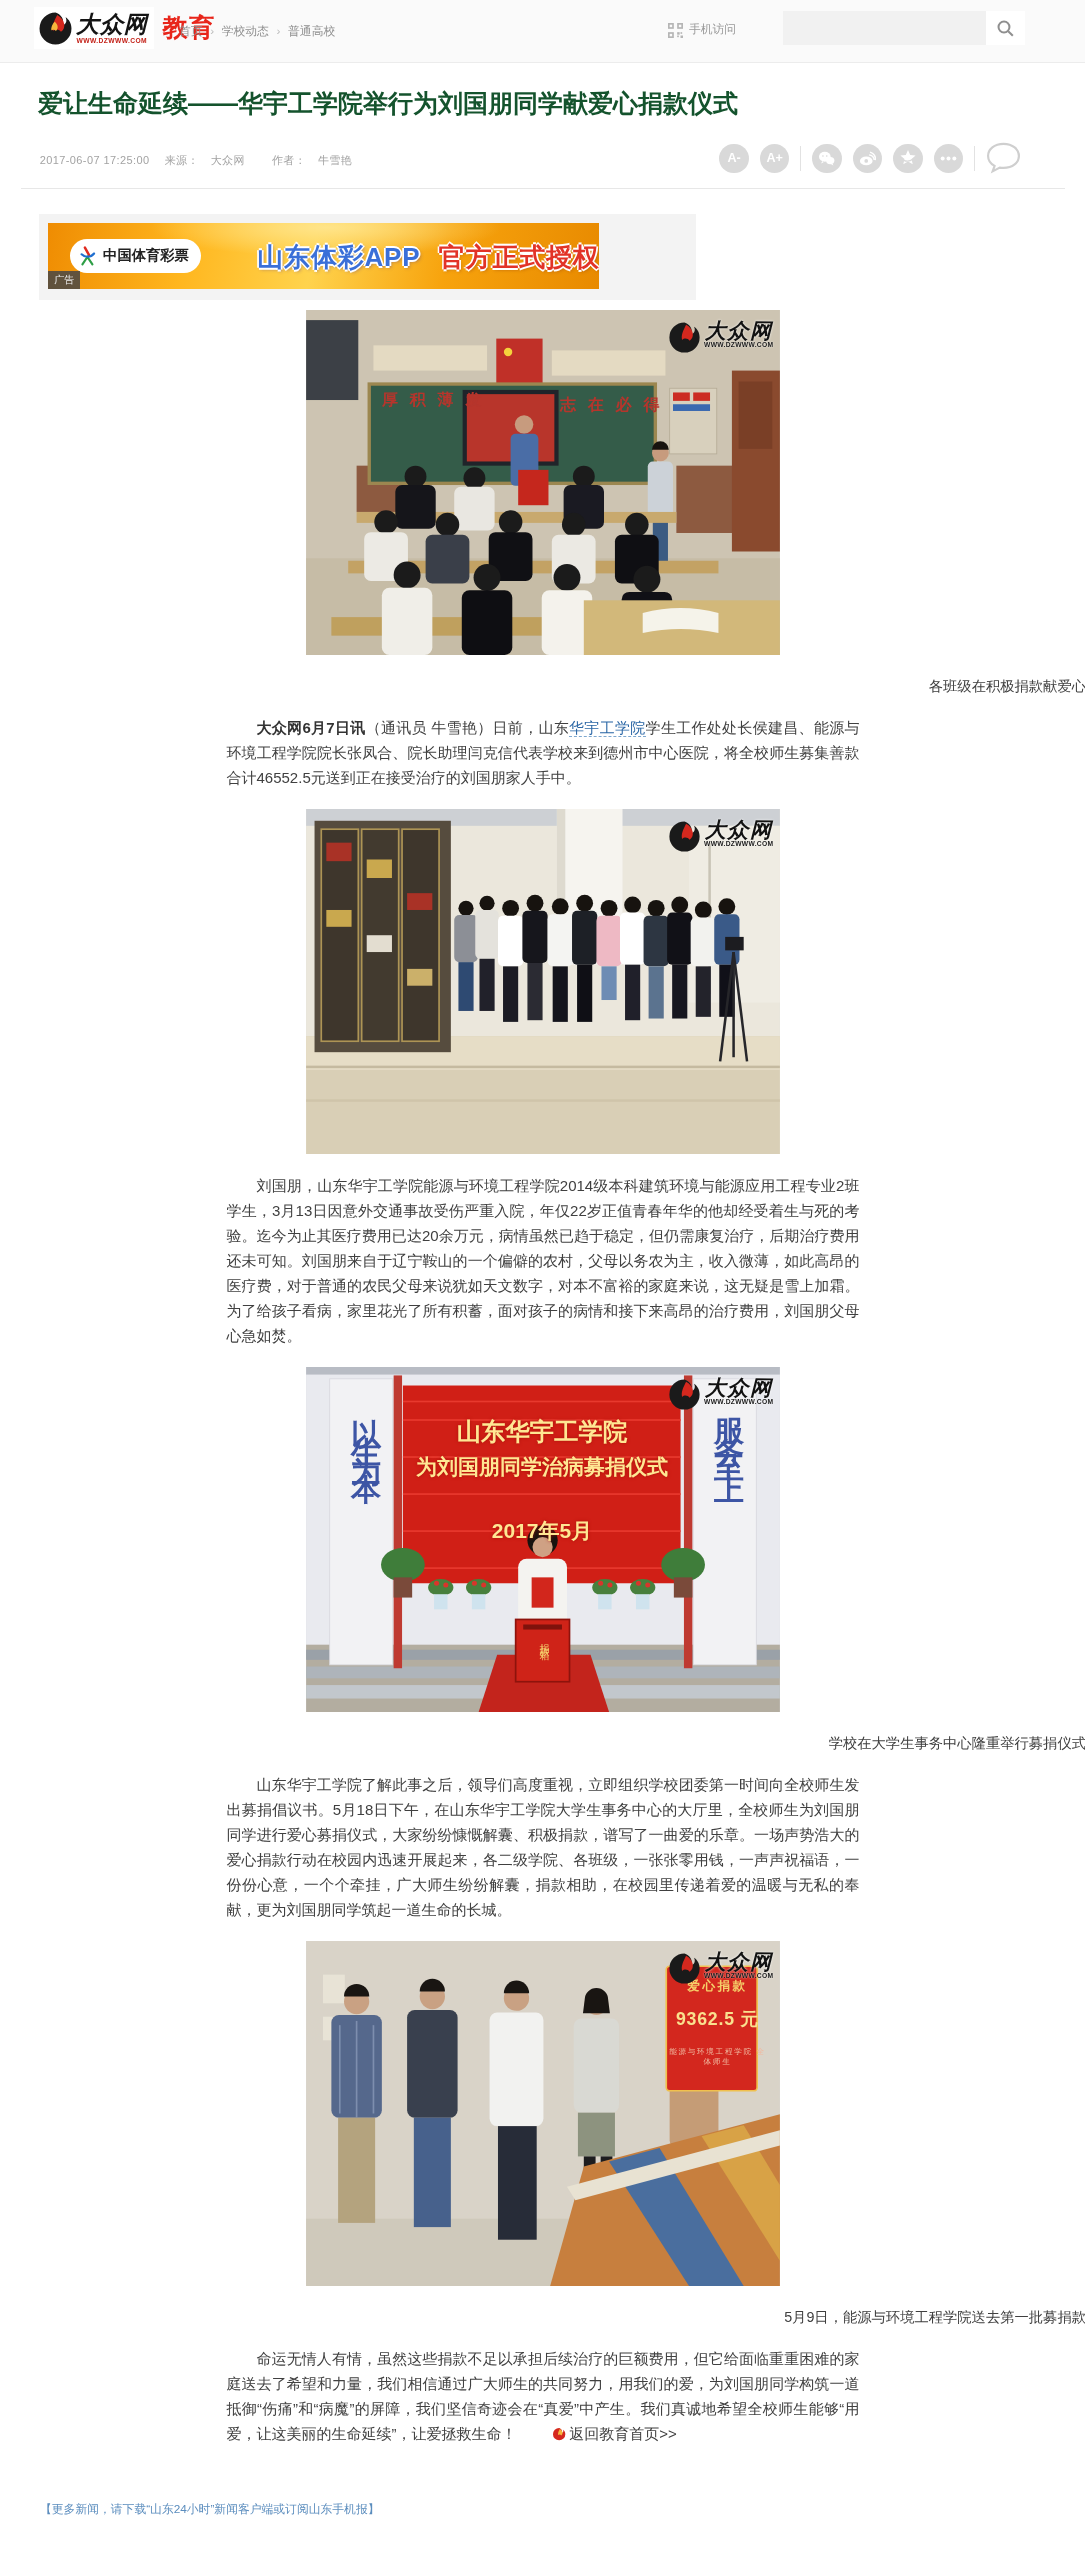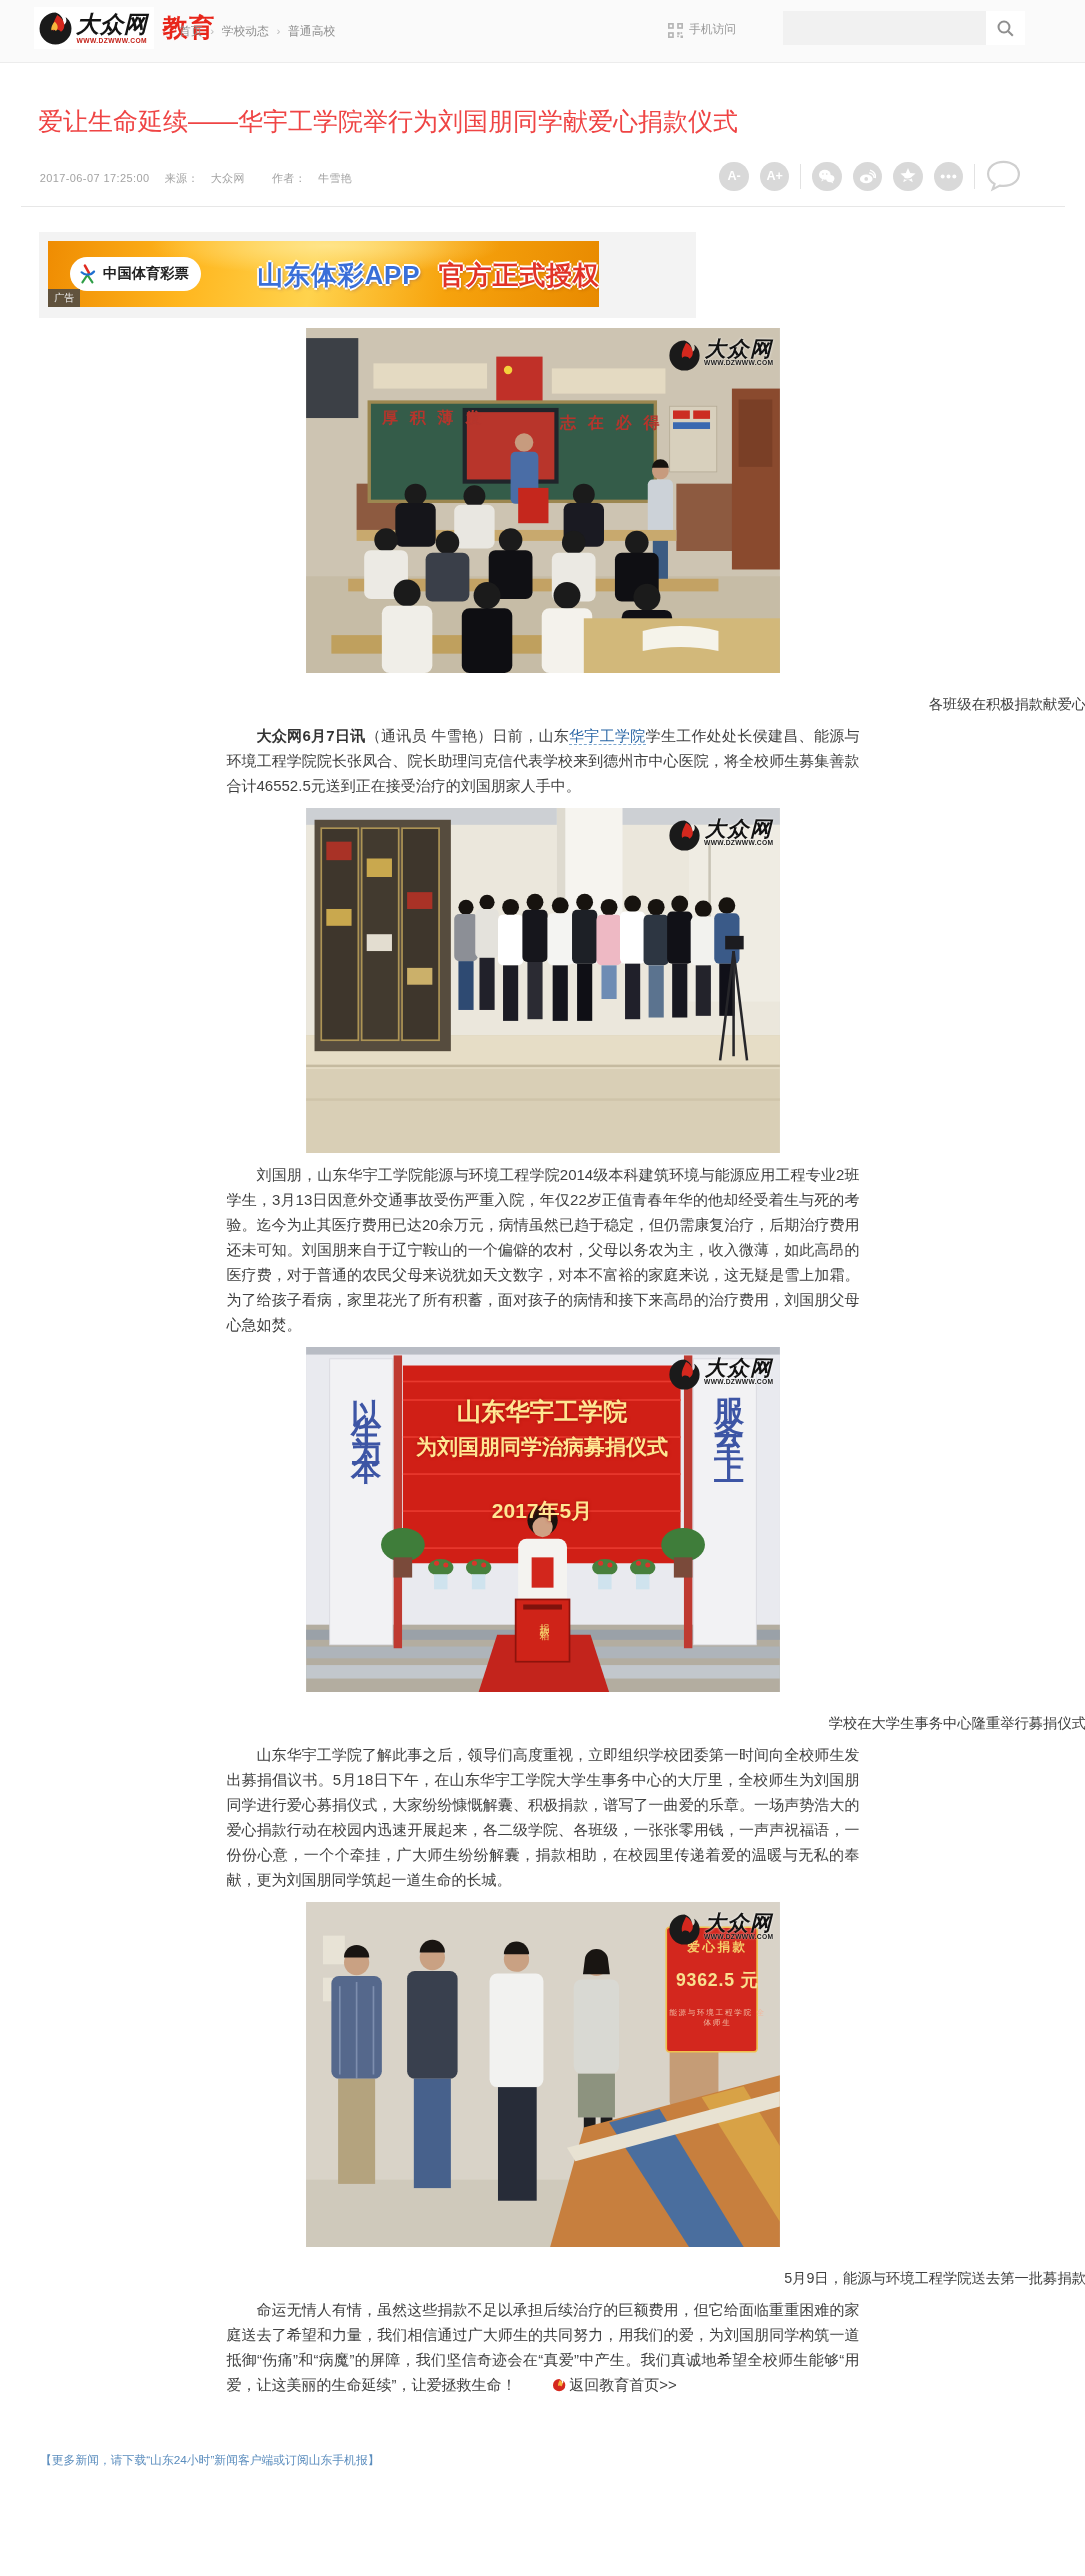--- a/index.html
+++ b/index.html
@@ -20,21 +20,21 @@
   .logo-section { font-size:25px; font-weight:900; color:#e8251a; margin-left:8.4px; letter-spacing:1.7px; }
   .breadcrumb { position:absolute; left:179px; top:24.4px; font-size:11.8px; color:#8f8f8f; }
   .breadcrumb a { color:#8f8f8f; text-decoration:none; }
   .crumb-sep { color:#bbb; margin:0 7.6px; }
   .mobile { position:absolute; left:668px; top:22px; display:flex; align-items:center; gap:5.9px; color:#9a9a9a; font-size:11.8px; }
   .qr-icon svg { display:block; }
   .search { position:absolute; left:783px; top:11px; width:242px; height:34px; display:flex; }
   .search-field { flex:1; background:#f1f1f1; border:none; outline:none; padding:0 8.4px; font-size:11.8px; color:#555; }
   .search-btn { width:39px; height:34px; background:#fff; border:none; display:flex; align-items:center; justify-content:center; cursor:pointer; }
   
-  .title { margin:42px 38px 0; font-size:25px; font-weight:normal; color:#ef4444; line-height:1.35; }
+  .title { margin:24px 38px 0; font-size:25px; font-weight:bold; color:#14532d; line-height:1.35; }
   .meta-row { position:relative; margin:20px 38px 0; height:35px; }
   .meta { position:absolute; left:1.7px; top:12.6px; font-size:11px; color:#a3a3a3; letter-spacing:0.4px; }
   .meta span { margin-right:11.8px; }
   .tools { position:absolute; right:27px; top:1.7px; display:flex; align-items:center; gap:11px; }
   .tool-circle { width:29.5px; height:29.5px; border-radius:50%; background:#d9d9d9; color:#fff; display:flex; align-items:center; justify-content:center; font-size:12.6px; font-weight:bold; cursor:pointer; }
   .tool-sep { width:0.8px; height:25px; background:#e2e2e2; }
   .tool-bubble { cursor:pointer; display:flex; }
   hr.rule { border:none; border-top:0.8px solid #e7e7e7; margin:11.8px 21px 0; }
   
   .ad-wrap { margin:25px 0 0 39px; width:657px; height:86px; background:#f3f3f3; }
@@ -42,21 +42,21 @@
     background: linear-gradient(100deg,#ef8c02 0%, #ffb61e 25%, #ffd34d 48%, #f7a30d 72%, #e88a00 100%); }
   .ad-banner:before { content:""; position:absolute; left:101px; top:-25px; width:354px; height:59px; background:radial-gradient(ellipse at center,#ffe489 0%, rgba(255,228,137,0) 70%); }
   .ad-pill { position:absolute; left:22px; top:16px; height:34px; background:#fff; border-radius:17px; display:flex; align-items:center; padding:0 11.8px 0 8.4px; gap:5.9px; }
   .ad-pill-text { font-size:14.3px; font-weight:bold; color:#222;text-align:right; }
   .ad-headline { position:absolute; left:209px; top:17px; display:flex; gap:18.5px; font-weight:900; font-size:26px; letter-spacing:0.8px; white-space:nowrap; }
   .ad-h-blue { color:#3a6fd8; text-shadow:-1.7px 0 0 #fff, 1.7px 0 0 #fff, 0 -1.7px 0 #fff, 0 1.7px 0 #fff, 1.7px 1.7px 3.4px rgba(90,60,140,.45); }
   .ad-h-red { color:#e23327; text-shadow:-1.7px 0 0 #fff, 1.7px 0 0 #fff, 0 -1.7px 0 #fff, 0 1.7px 0 #fff, 1.7px 1.7px 3.4px rgba(120,40,20,.4); }
   .ad-tag { position:absolute; left:0; bottom:0; background:rgba(70,70,70,.85); color:#eee; font-size:10px; padding:1.7px 5.9px; }
   
   .article { width:633px; margin:0 auto; }
-  .article p { font-size:15px; line-height:25px; color:#404040; text-indent:2em; margin:9px 0; text-align:justify; }
+  .article p { font-size:15px; line-height:25px; color:#404040; text-indent:2em; margin:19px 0; text-align:justify; }
   .lead { font-weight:bold; color:#333; }
   .inline-link { color:#2a66a5; text-decoration:none; border-bottom:0.8px dashed #7da7cf; cursor:pointer; }
   .back-link { text-decoration:none; color:#404040; cursor:pointer; white-space:nowrap; }
   .back-flame { display:inline-block; vertical-align:-2.5px; margin:0 3.4px 0 5px; }
   figure.photo { width:474px; margin:10px auto 0; position:relative; }
   figure.photo svg.scene { display:block; width:474px; height:345px; background:#ddd; }
   .caption { text-align:right; font-size:14.3px; color:#404040; margin:22px 0 0; }
   
   .wm { position:absolute; top:10px; right:6.7px; display:flex; align-items:flex-start; gap:2.5px; pointer-events:none; }
   .wm .flame { width:35px; height:35px; }

